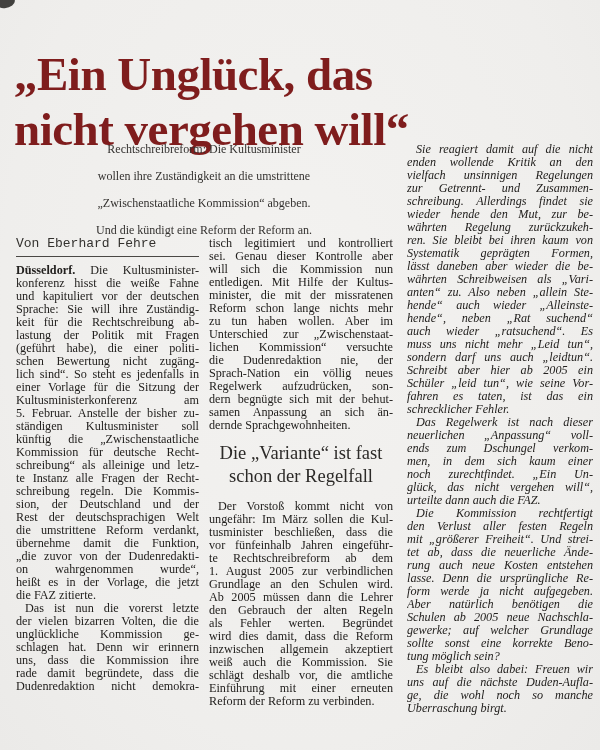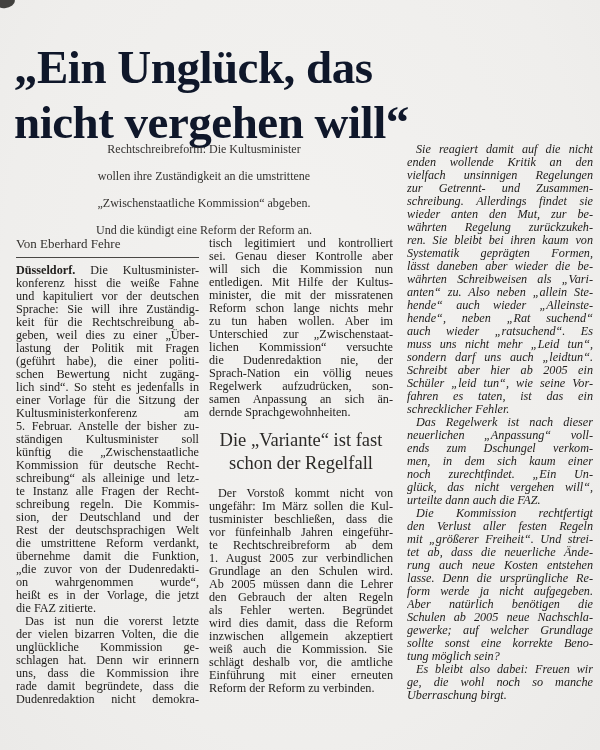--- a/index.html
+++ b/index.html
@@ -9,31 +9,31 @@
     background-image: radial-gradient(ellipse at 50% 40%, #f3f2f0 0%, #efeeec 70%, #ebeae8 100%);
     font-family:"Liberation Serif", serif;
     color:#23211f;
     -webkit-font-smoothing:antialiased;
   }
   .smudge {
     position:absolute; top:-3px; left:-3px; width:18px; height:11px;
     background:#2e2d2b; border-radius:0 0 60% 40%; transform:rotate(-6deg); opacity:.9;
   }
   .headline {
-    position:absolute; top:9px; left:14px; width:575px;
+    position:absolute; top:16px; left:14px; width:575px;
     font-size:47px; font-weight:bold; line-height:55px; letter-spacing:-0.5px;
-    color:#0f172a;
+    color:#7f1d1d;
   }
   .standfirst {
     position:absolute; top:136px; left:10px; width:388px;
     font-size:12px; line-height:27px; text-align:center; color:#343230;
   }
   .byline-wrap {
     position:absolute; top:236px; left:16px; width:183px;
-    font-family:Liberation Serif, serif; font-size:13px; color:#33312e;
+    font-family:Liberation Mono, monospace; font-size:13px; color:#33312e;
     padding-bottom:5px; border-bottom:1px solid #4a4845;
   }
   .col { position:absolute; font-size:12.2px; line-height:13px; color:#23211f; }
   .col-1 { top:264px; left:16px;  width:183px; }
   .col-2 { top:237px; left:209px; width:184px; }
   .col-3 { top:143px; left:407px; width:186px;font-style:italic; }
   .para { margin:0; }
   .line {
     text-align:justify; text-align-last:justify;
     height:13px; overflow:hidden; word-spacing:normal;
@@ -67,21 +67,20 @@
   <span>Von Eberhard Fehre</span>
 </div>
 
 <div class="col col-1">
     <div class="para">
       <div class="line"><b>Düsseldorf.</b> Die Kultusminister-</div>
       <div class="line">konferenz hisst die weiße Fahne</div>
       <div class="line">und kapituliert vor der deutschen</div>
       <div class="line">Sprache: Sie will ihre Zuständig-</div>
       <div class="line">keit für die Rechtschreibung ab-</div>
-      <div class="line">geben, weil dies zu einer „Über-</div>
       <div class="line">lastung der Politik mit Fragen</div>
       <div class="line">(geführt habe), die einer politi-</div>
       <div class="line">schen Bewertung nicht zugäng-</div>
       <div class="line">lich sind“. So steht es jedenfalls in</div>
       <div class="line">einer Vorlage für die Sitzung der</div>
       <div class="line">Kultusministerkonferenz am</div>
       <div class="line">5. Februar. Anstelle der bisher zu-</div>
       <div class="line">ständigen Kultusminister soll</div>
       <div class="line">künftig die „Zwischenstaatliche</div>
       <div class="line">Kommission für deutsche Recht-</div>
@@ -114,20 +113,21 @@
       <div class="line">will sich die Kommission nun</div>
       <div class="line">entledigen. Mit Hilfe der Kultus-</div>
       <div class="line">minister, die mit der missratenen</div>
       <div class="line">Reform schon lange nichts mehr</div>
       <div class="line">zu tun haben wollen. Aber im</div>
       <div class="line">Unterschied zur „Zwischenstaat-</div>
       <div class="line">lichen Kommission“ versuchte</div>
       <div class="line">die Dudenredaktion nie, der</div>
       <div class="line">Sprach-Nation ein völlig neues</div>
       <div class="line">Regelwerk aufzudrücken, son-</div>
+      <div class="line">dern begnügte sich mit der behut-</div>
       <div class="line">samen Anpassung an sich än-</div>
       <div class="line endline">dernde Sprachgewohnheiten.</div>
     </div>
     <div class="crosshead">
       <div>Die „Variante“ ist fast</div>
       <div>schon der Regelfall</div>
     </div>
     <div class="para">
       <div class="line indent">Der Vorstoß kommt nicht von</div>
       <div class="line">ungefähr: Im März sollen die Kul-</div>
@@ -147,21 +147,21 @@
       <div class="line endline">Reform der Reform zu verbinden.</div>
     </div>
   </div>
 <div class="col col-3">
     <div class="para">
       <div class="line indent">Sie reagiert damit auf die nicht</div>
       <div class="line">enden wollende Kritik an den</div>
       <div class="line">vielfach unsinnigen Regelungen</div>
       <div class="line">zur Getrennt- und Zusammen-</div>
       <div class="line">schreibung. Allerdings findet sie</div>
-      <div class="line">wieder anten den Mut, zur be-</div>
+      <div class="line">wieder hende den Mut, zur be-</div>
       <div class="line">währten Regelung zurückzukeh-</div>
       <div class="line">ren. Sie bleibt bei ihren kaum von</div>
       <div class="line">Systematik geprägten Formen,</div>
       <div class="line">lässt daneben aber wieder die be-</div>
       <div class="line">währten Schreibweisen als „Vari-</div>
       <div class="line">anten“ zu. Also neben „allein Ste-</div>
       <div class="line">hende“ auch wieder „Alleinste-</div>
       <div class="line">hende“, neben „Rat suchend“</div>
       <div class="line">auch wieder „ratsuchend“. Es</div>
       <div class="line">muss uns nicht mehr „Leid tun“,</div>
@@ -189,16 +189,17 @@
       <div class="line">lasse. Denn die ursprüngliche Re-</div>
       <div class="line">form werde ja nicht aufgegeben.</div>
       <div class="line">Aber natürlich benötigen die</div>
       <div class="line">Schulen ab 2005 neue Nachschla-</div>
       <div class="line">gewerke; auf welcher Grundlage</div>
       <div class="line">sollte sonst eine korrekte Beno-</div>
       <div class="line endline">tung möglich sein?</div>
     </div>
     <div class="para">
       <div class="line indent">Es bleibt also dabei: Freuen wir</div>
+      <div class="line">uns auf die nächste Duden-Aufla-</div>
       <div class="line">ge, die wohl noch so manche</div>
       <div class="line endline">Überraschung birgt.</div>
     </div>
   </div>
 
 </body></html>

